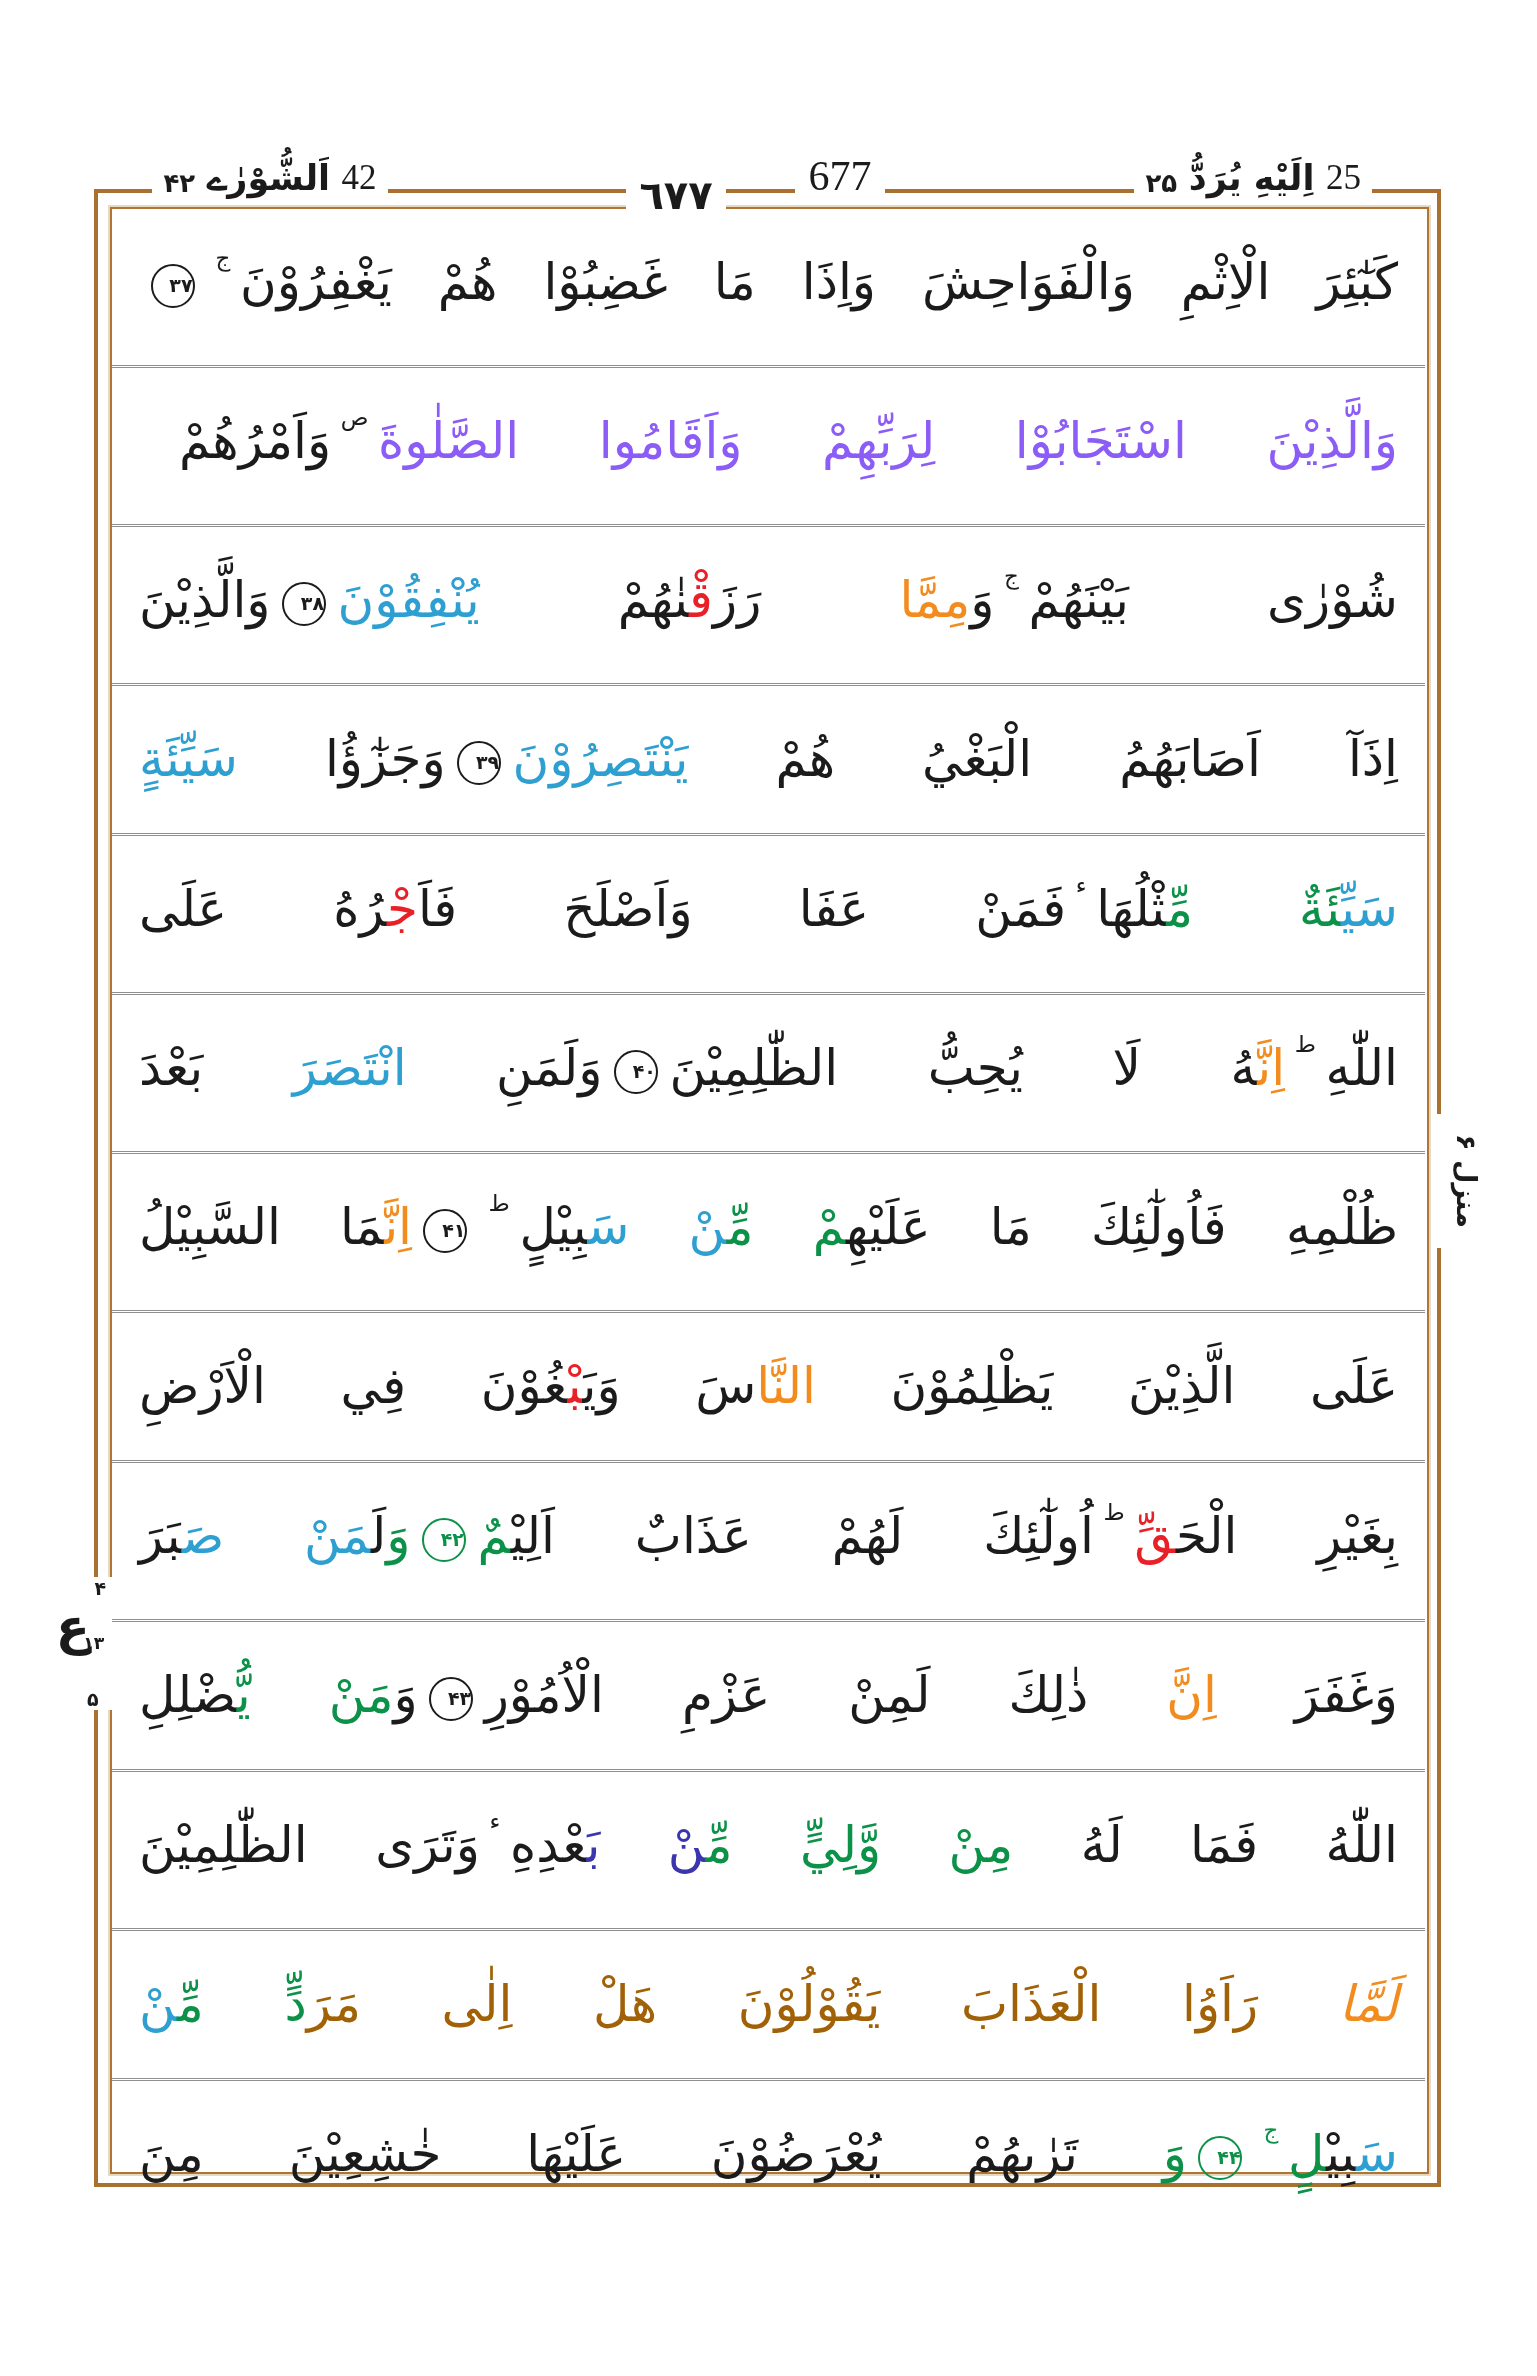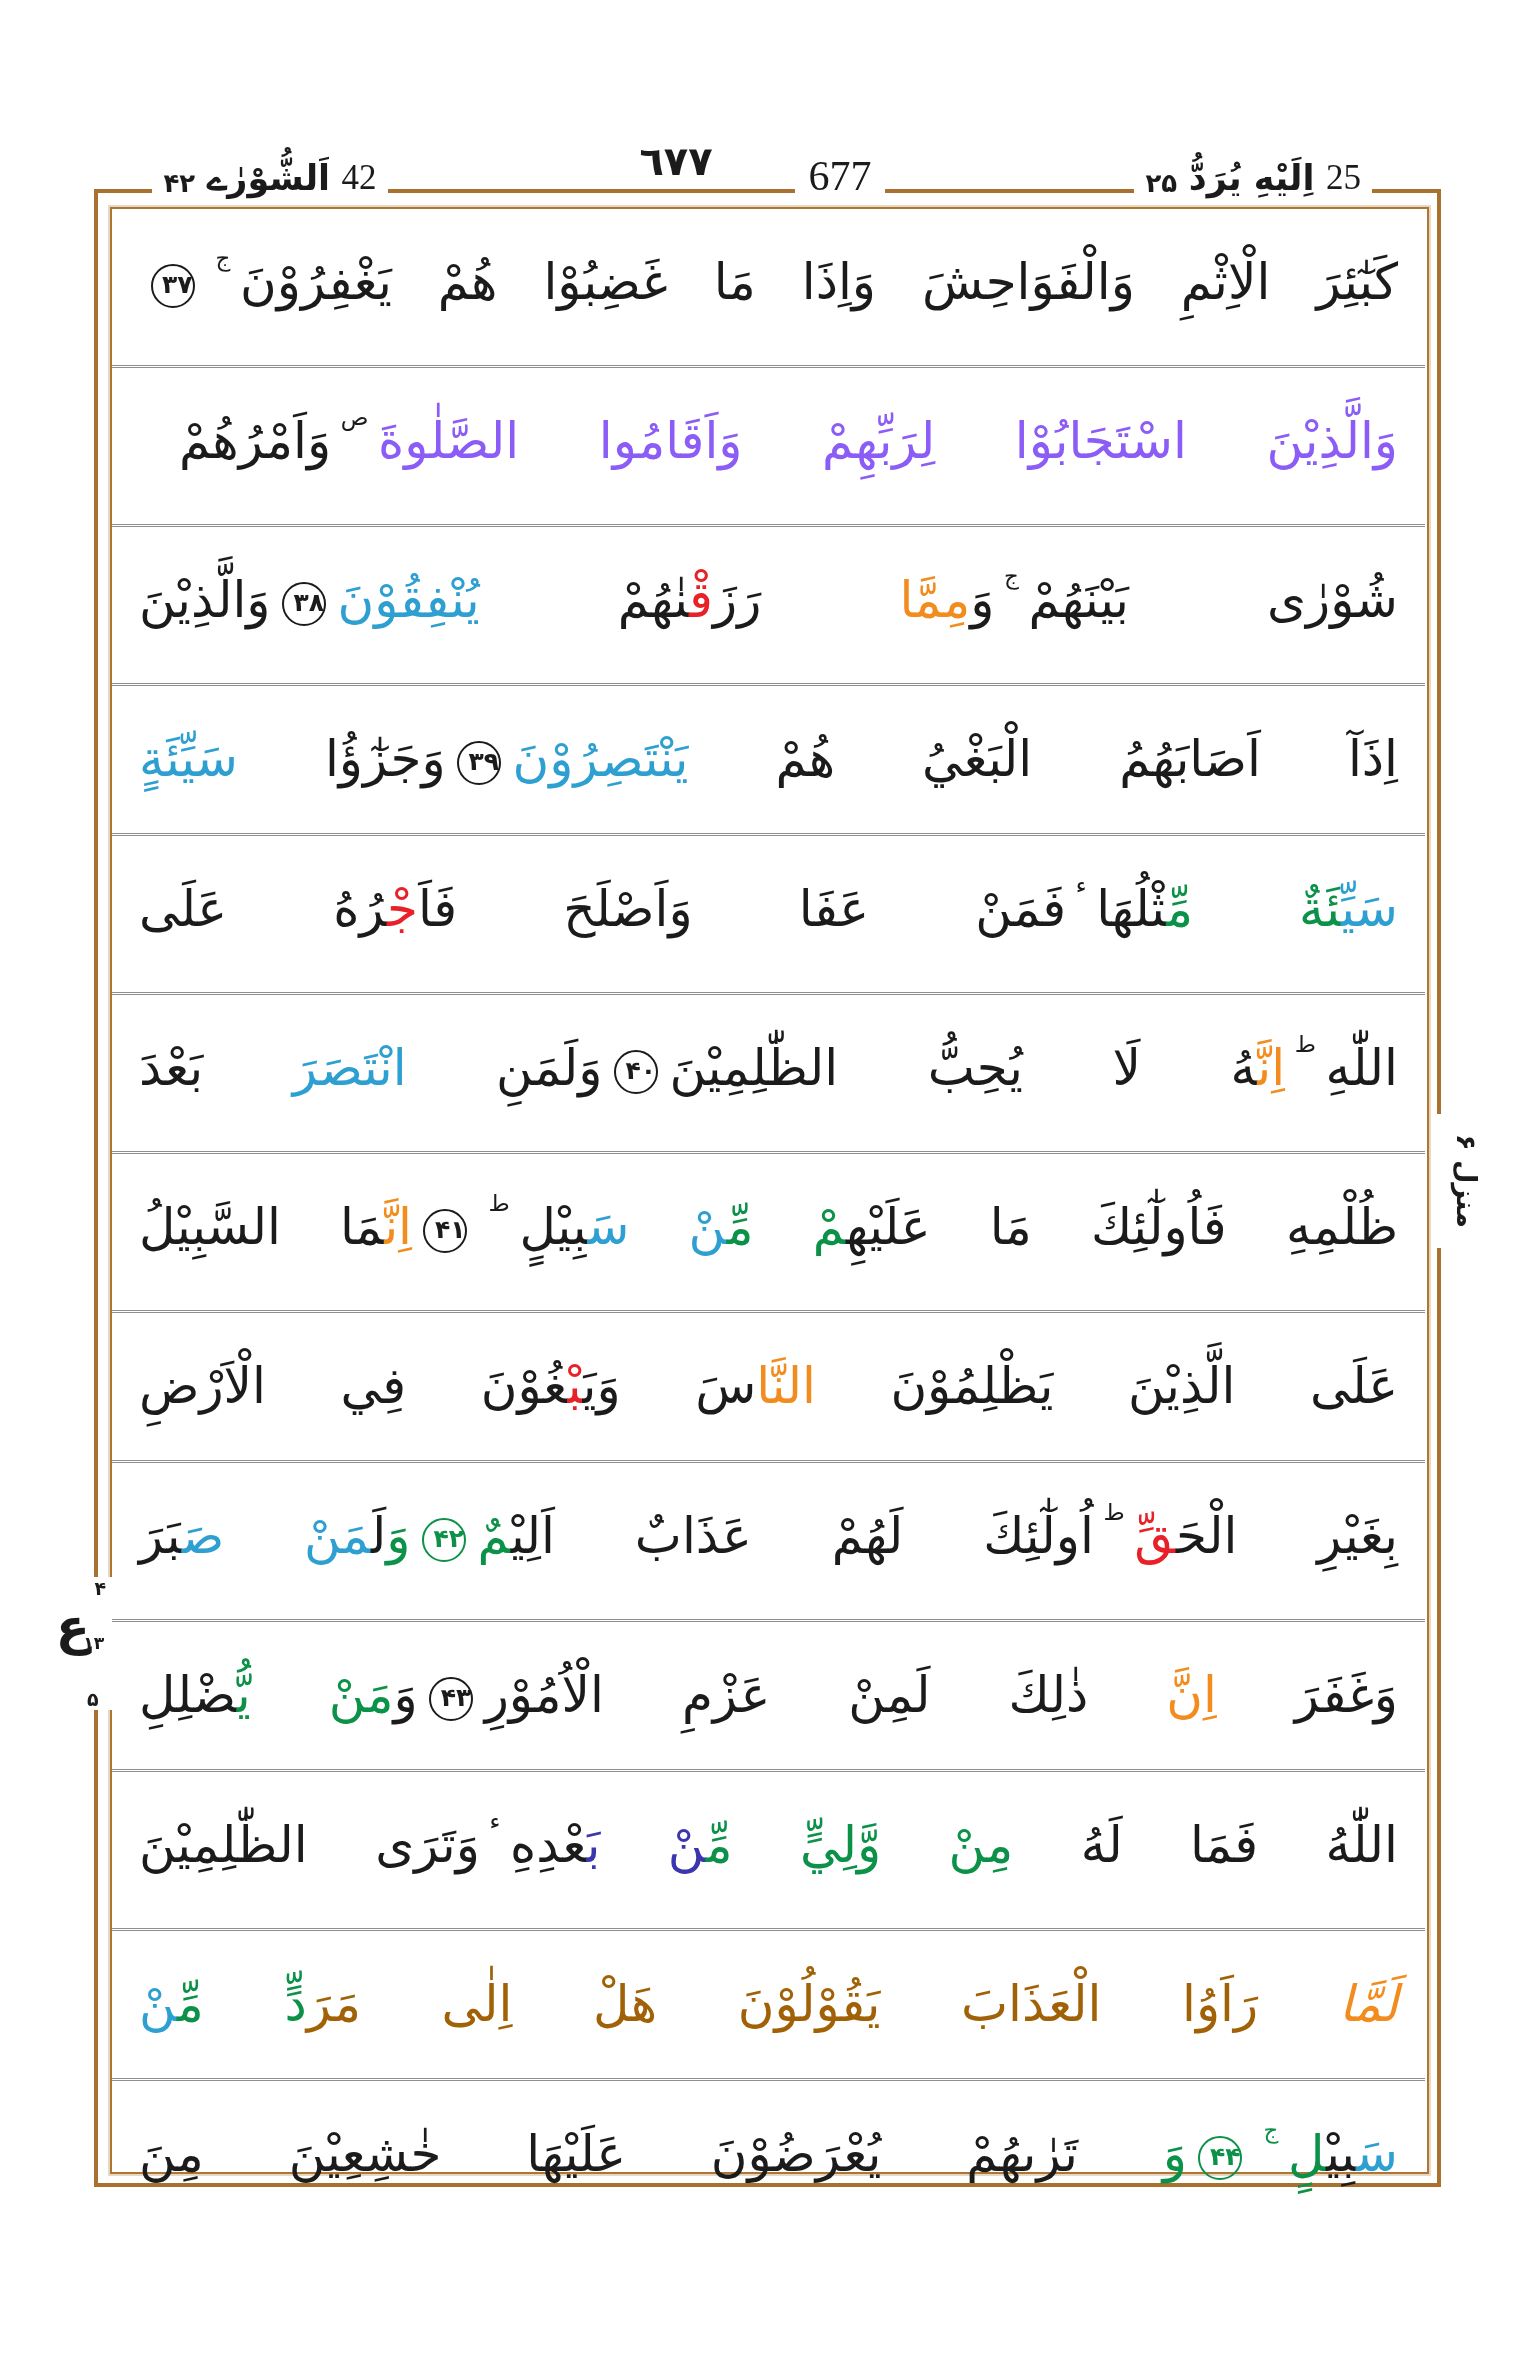--- a/index.html
+++ b/index.html
@@ -23,21 +23,21 @@
     gap: 11.5px;
     background: #ffffff;
     padding: 0 11.5px 1.9px 11.5px;
     z-index: 3;
     direction: ltr;
     white-space: nowrap;
   }
   .surah-label  { left: 152px;  top: 144px; }
   .juz-label    { left: 1134px; top: 144px; }
   .page-label-ar {
-    position: absolute; left: 626px; top: 130px; height: 54px;
+    position: absolute; left: 626px; top: 164px; height: 54px;
     background: #fff; padding: 0 13.4px; z-index: 3;
     display: flex; align-items: flex-end;
     font-size: 40px; font-weight: bold; letter-spacing: 1.9px;
   }
   .page-label-en {
     position: absolute; left: 795px; top: 146px; height: 54px;
     background: #fff; padding: 0 13.4px; z-index: 3;
     display: flex; align-items: flex-end;
     font-family: "Liberation Serif", serif; font-size: 42px;
   }
@@ -78,21 +78,21 @@
     white-space: nowrap;
     overflow: visible;
   }
   .qrow + .qrow { border-top: 3.8px double #8f8f8f; }
   .qtext { }
   .verse-circle {
     display: inline-block;
     width: 44px; height: 44px;
     border: 2.9px solid currentColor;
     border-radius: 50%;
-    font-size: 25px; font-weight: bold;
+    font-size: 19px; font-weight: bold;
     line-height: 38px; text-align: center;
     vertical-align: middle;
     margin: 0 11.5px;
     letter-spacing: -1px;
     white-space: nowrap;
   }
   .pause-mark {
     display: inline-block;
     font-size: 23px;
     position: relative; top: -33px;

